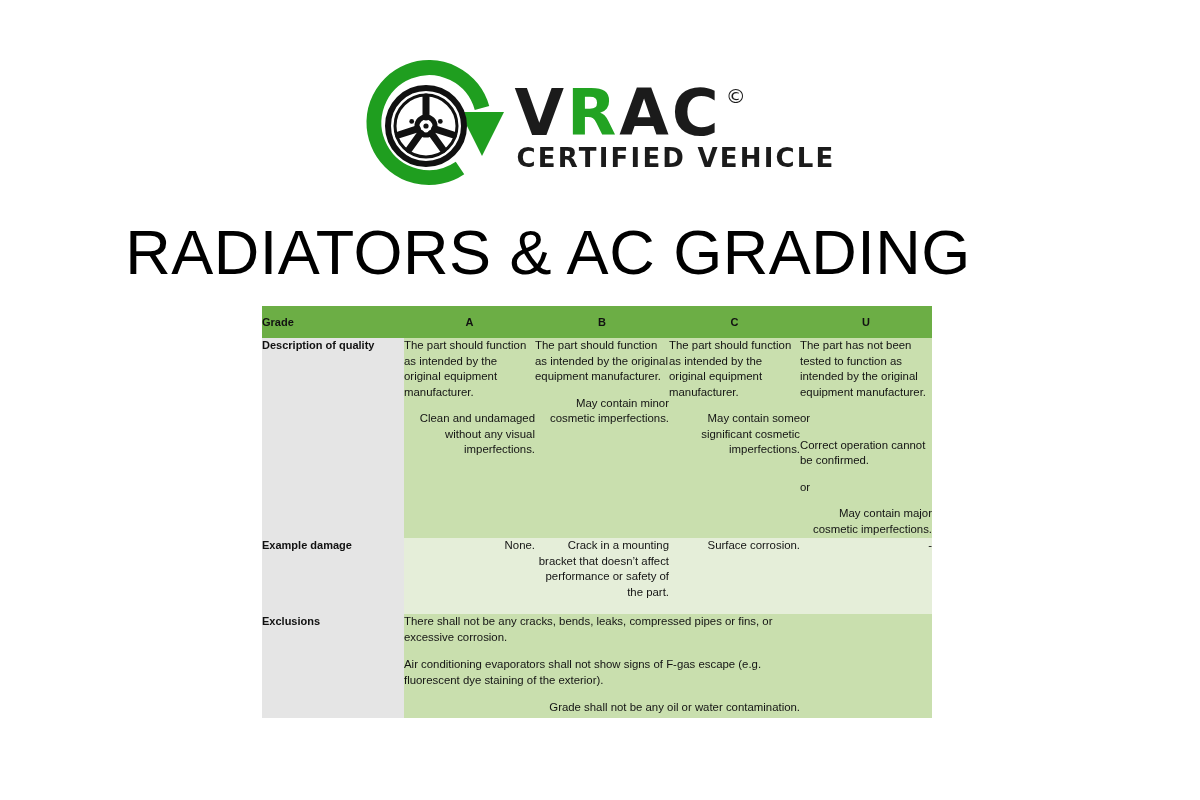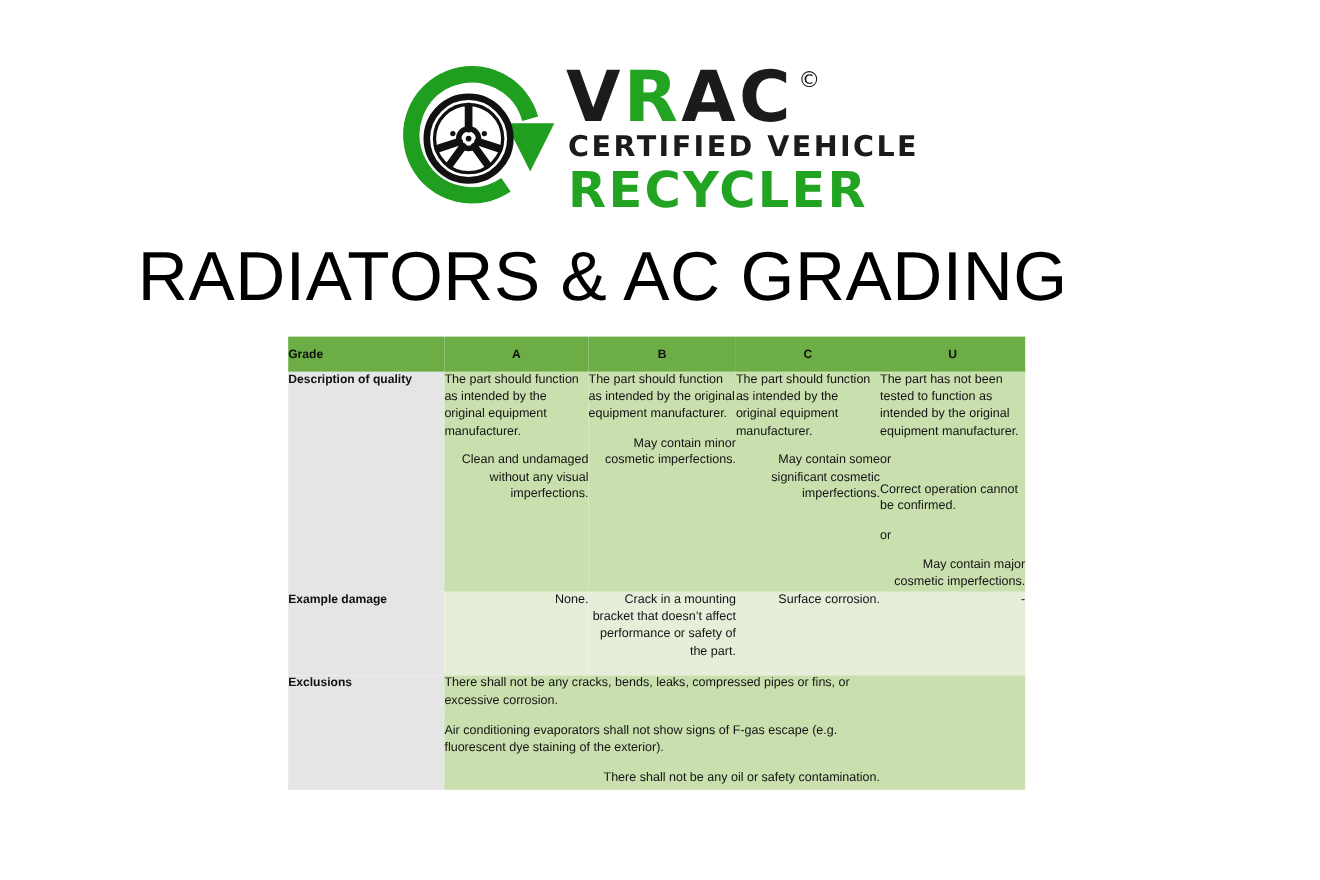--- a/index.html
+++ b/index.html
@@ -213,21 +213,20 @@
     </div>
 
     <div class="logo-words">
       <div class="wordmark">
         <span class="wm-black">V</span>
           <span class="wm-green">R</span>
           <span class="wm-black">AC</span>
           <span class="wm-copy">©</span>
       </div>
       <div class="subline">CERTIFIED VEHICLE</div>
-      <div class="recycler">RECYCLER</div>
     </div>
 
   </div>
 </div>
 
 <div class="page-title">RADIATORS &amp; AC GRADING</div>
 
 <table class="grade-table">
   <colgroup>
     <col class="col-label">
@@ -283,21 +282,21 @@
       <td class="cell shade-light">
         <p>-</p>
       </td>
     </tr>
 
     <tr class="row-exc">
       <td class="lbl-cell">Exclusions</td>
       <td class="cell shade-mid wide-cell" colspan="3">
         <p>There shall not be any cracks, bends, leaks, compressed pipes or fins, or excessive corrosion.</p>
         <p>Air conditioning evaporators shall not show signs of F-gas escape (e.g. fluorescent dye staining of the exterior).</p>
-        <p>There shall not be any oil or safety contamination.</p>
+        <p>Grade shall not be any oil or water contamination.</p>
       </td>
       <td class="cell shade-mid">
         <p></p>
       </td>
     </tr>
 
   </tbody>
 </table>
 
 </body></html>

